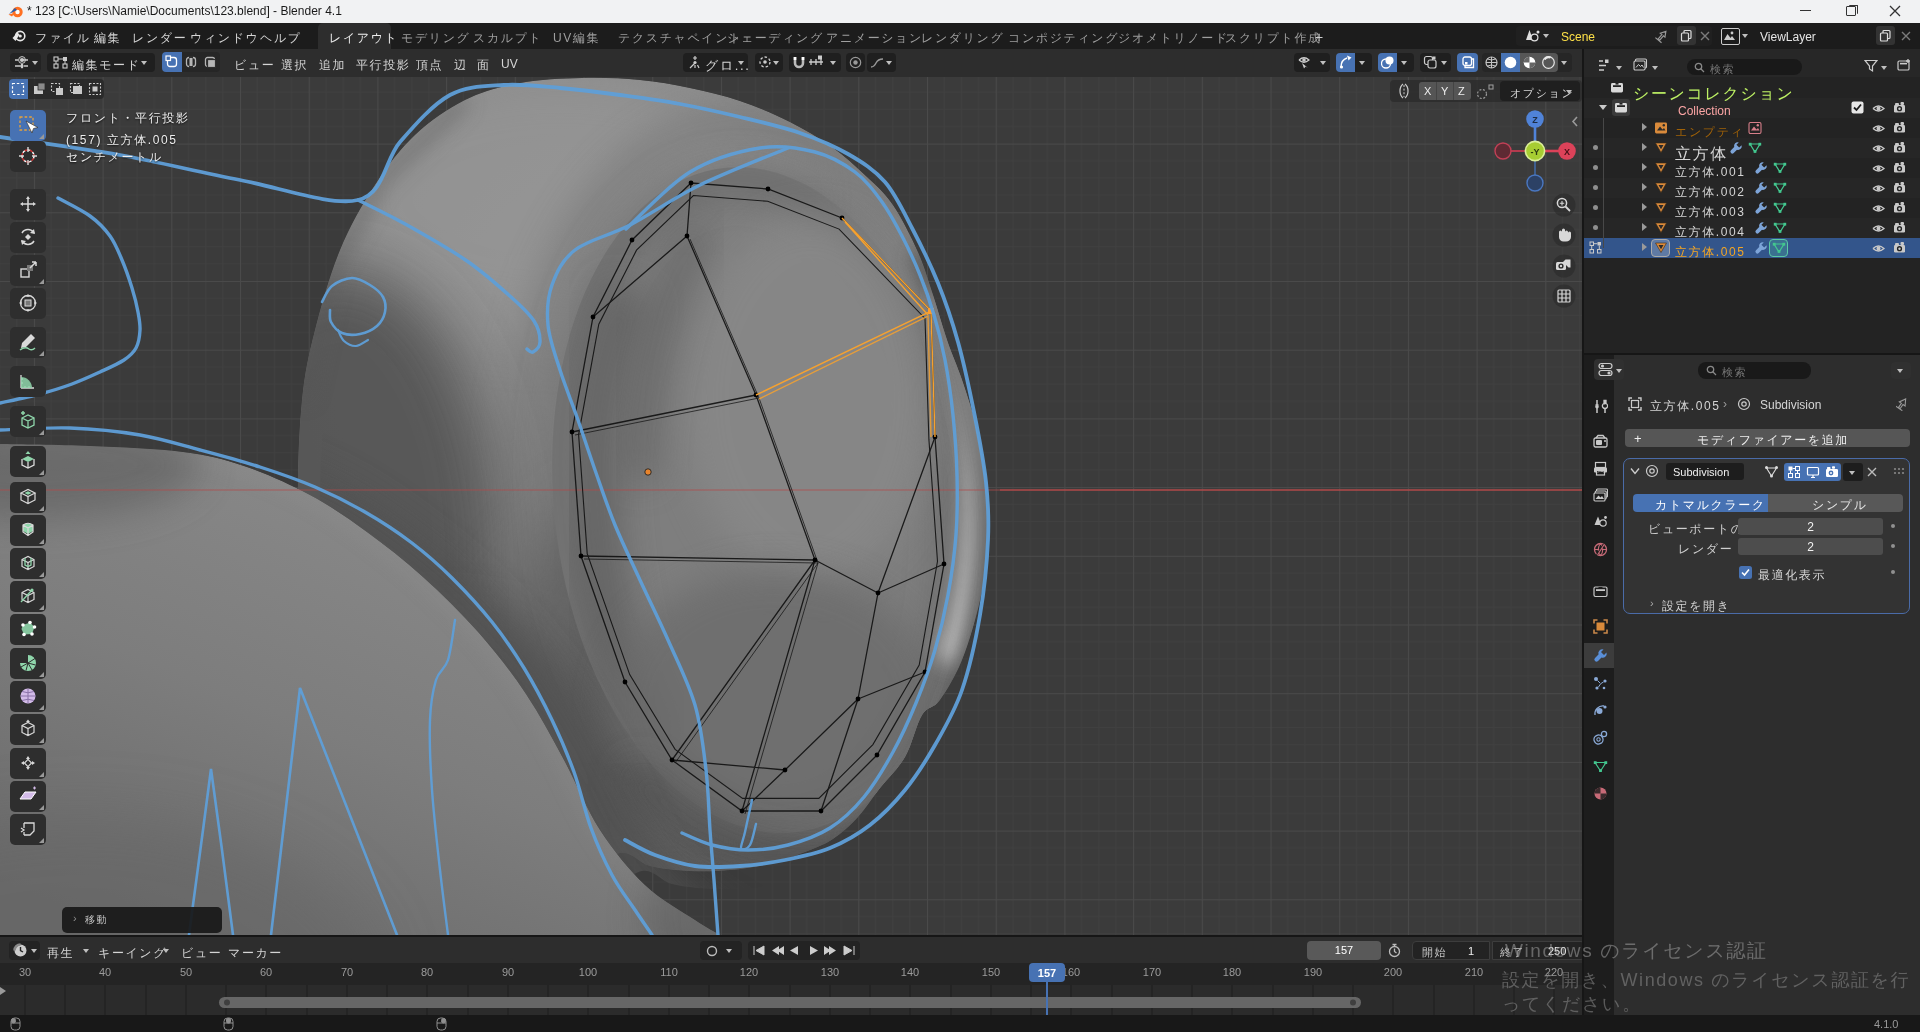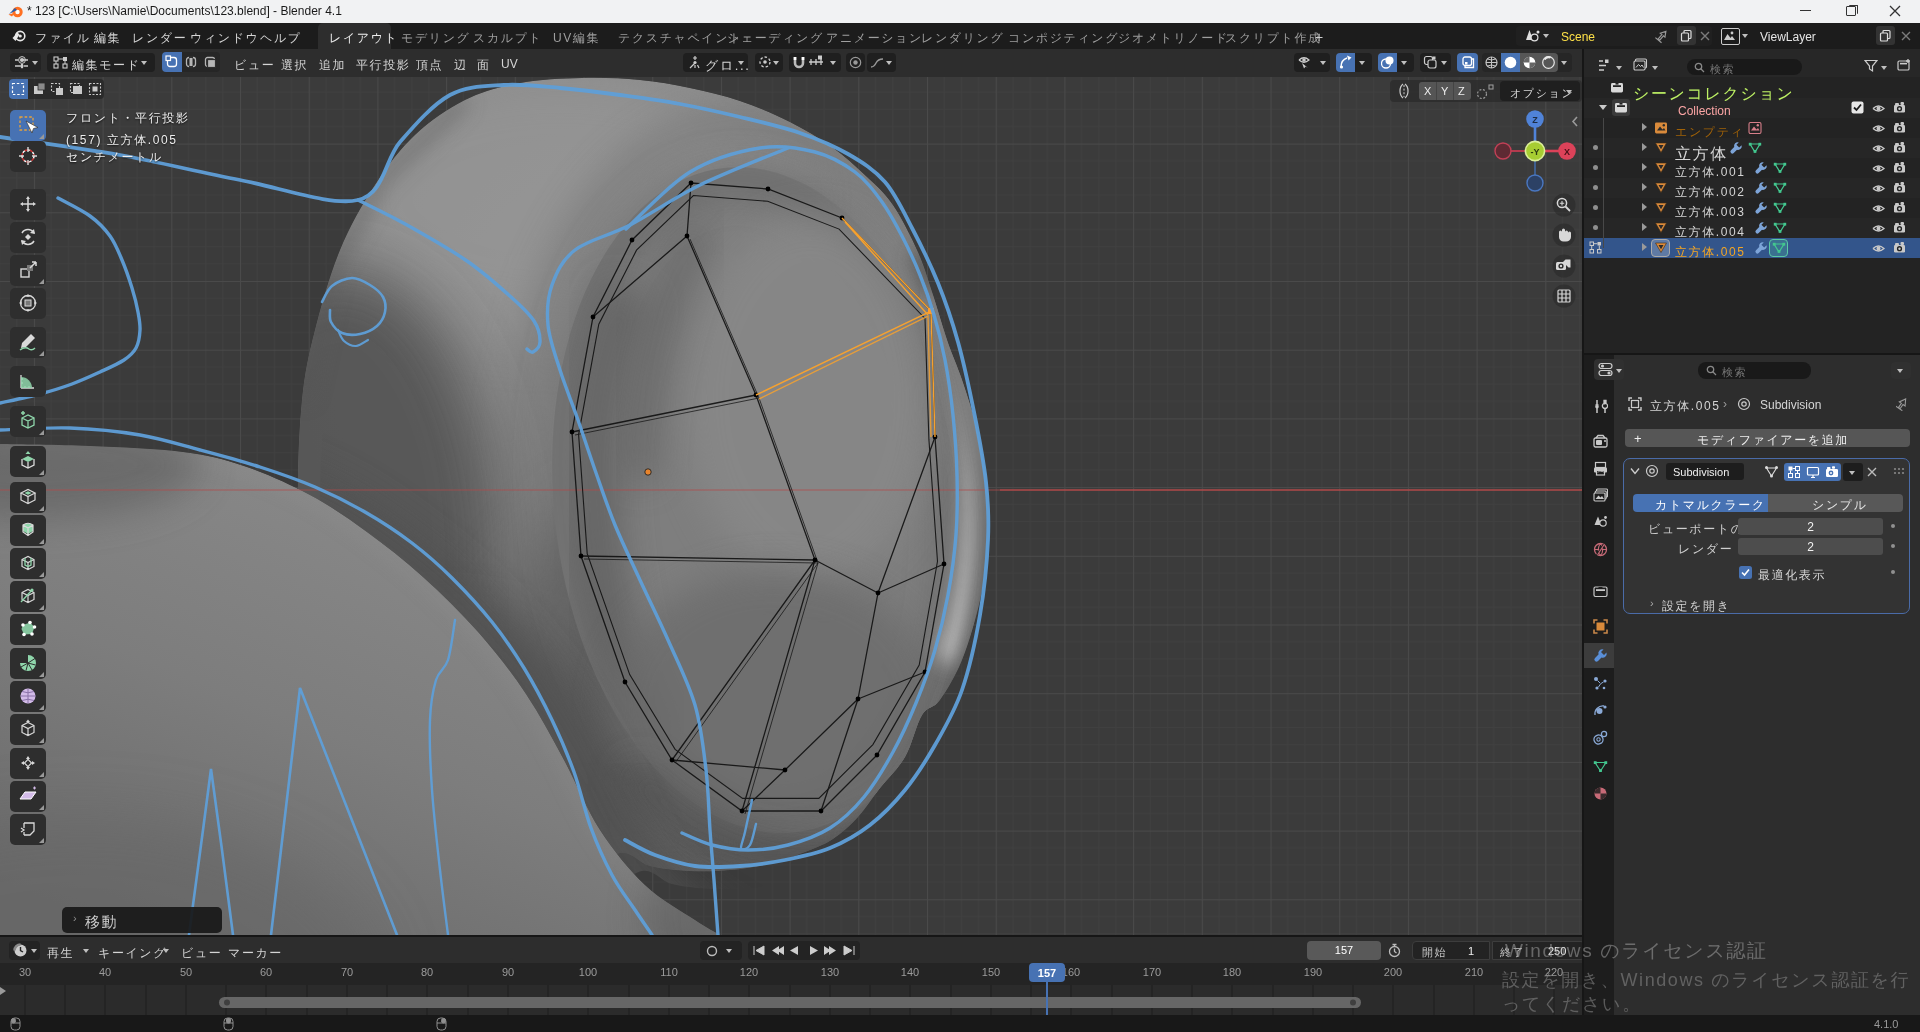--- a/index.html
+++ b/index.html
@@ -576,21 +576,21 @@
 <svg class="abs" style="left:1477px;top:83px" width="18" height="16" viewBox="0 0 18 16">
  <circle cx="5" cy="11" r="4.5" fill="none" stroke="#999" stroke-width="1.2" stroke-dasharray="2 1.6"></circle>
       <rect x="12" y="2" width="4" height="4" fill="none" stroke="#999" stroke-width="1.1"></rect>
 </svg>
 <div class="abs pill" style="left:1500px;top:81px;width:80px;height:20px;background:#1f1f1f"></div>
 <div class="abs txt cj" style="left:1510px;top:86px;font-size:11px">オプション</div>
 <span class="abs v" style="left:1566px;top:90px"></span>
 
 <div class="abs" style="left:62px;top:907px;width:160px;height:26px;background:rgba(24,24,24,0.92);border-radius:5px"></div>
 <div class="abs" style="left:73px;top:912px;font-size:11px;color:#8f8f8f">›</div>
-<div class="abs cj" style="left:85px;top:913px;font-size:15px;color:#cdcdcd">移動</div>
+<div class="abs cj" style="left:85px;top:913px;font-size:10px;color:#cdcdcd">移動</div>
 <div class="abs" style="left:0;top:935px;width:1582px;height:2px;background:#161616"></div>
 <div class="abs" style="left:0;top:937px;width:1582px;height:26px;background:#2d2d2d"></div>
 <div class="abs pill" style="left:9px;top:941px;width:31px;height:19px;background:#232323"></div>
 <svg class="abs" style="left:13px;top:943px" width="15" height="15" viewBox="0 0 15 15">
       <circle cx="7.5" cy="7.5" r="6" fill="#ccc"></circle>
       <path d="M7.5 4 V7.5 L10 9" stroke="#232323" stroke-width="1.4" fill="none"></path>
       <path d="M7.5 1.5 A6 6 0 0 0 1.5 7.5" fill="none" stroke="#888" stroke-width="2.5"></path>
     </svg>
 <span class="abs v" style="left:31px;top:949px"></span>
 <div class="abs txt cj" style="left:47px;top:945px">再生</div>

